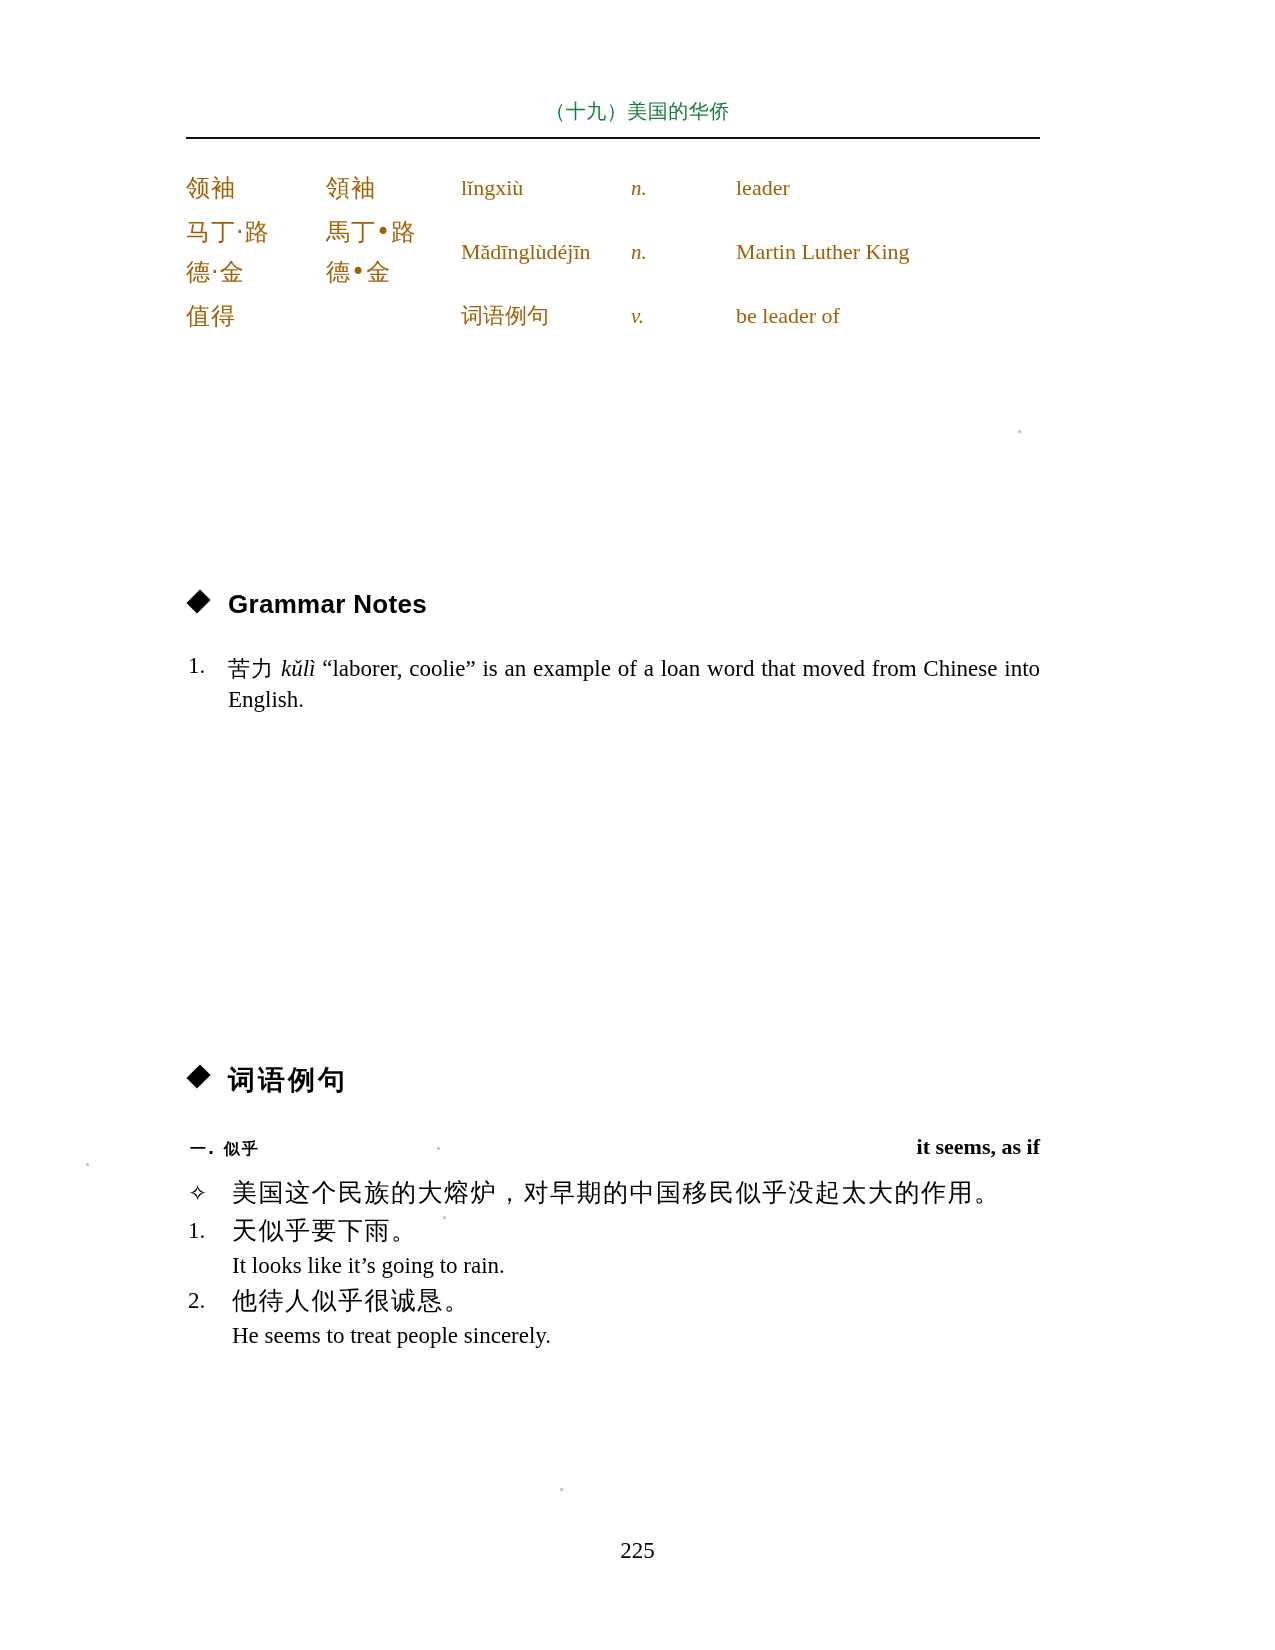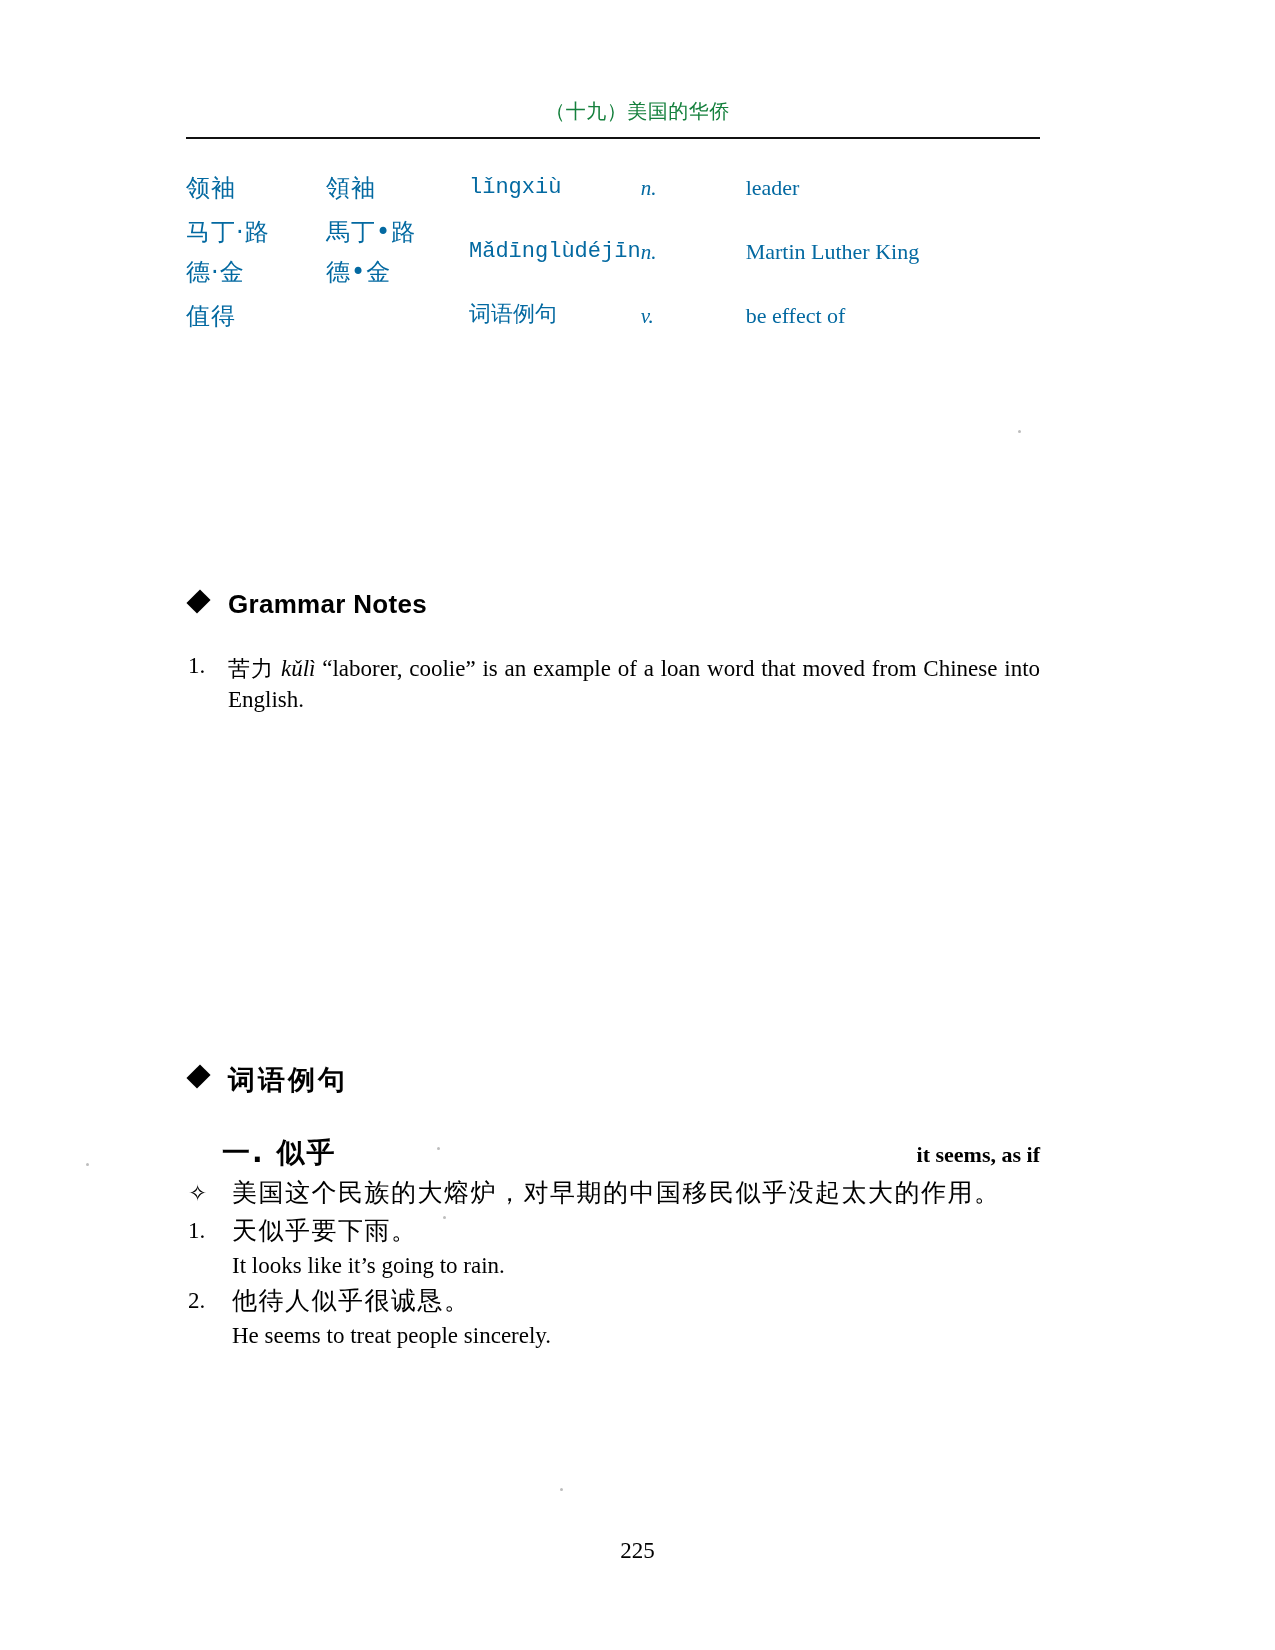--- a/index.html
+++ b/index.html
@@ -46,40 +46,39 @@
     position: absolute;
     top: 166px;
     left: 186px;
     width: 854px;
     border-collapse: collapse;
   }
   .vocab td {
     vertical-align: middle;
     padding: 0;
     font-size: 23px;
-    color: #0369a1;
+    color: #a16207;
   }
   .col-simp   { width: 140px; }
   .col-trad   { width: 135px; }
   .col-pinyin { width: 170px; }
   .col-pos    { width: 105px; }
   .col-def    { width: auto;  }
 
   .hanzi {
     font-family: "DejaVu Sans", "Liberation Sans", sans-serif;
     font-size: 24px;
     line-height: 42px;
     letter-spacing: 1px;
     white-space: nowrap;
   }
   .pinyin {
-    font-family: Liberation Mono, monospace;
+    font-family: Liberation Serif, serif;
     font-size: 22px;
     line-height: 40px;
-    margin-left: 8px;
   }
   .pos {
     font-family: "Liberation Serif", "DejaVu Serif", serif;
     font-style: italic;
     font-size: 21px;
   }
   .definition {
     font-family: "Liberation Serif", "DejaVu Serif", serif;
     font-size: 22px;
   }
@@ -158,23 +157,22 @@
     top: 1134px;
     left: 190px;
     width: 850px;
     display: flex;
     justify-content: space-between;
     align-items: baseline;
   }
   .entry-title {
     font-family: "DejaVu Sans", "Liberation Sans", sans-serif;
     font-weight: bold;
-    font-size: 28px;
+    font-size: 16px;
     letter-spacing: 2px;
-    margin-left: 32px;
   }
   .entry-gloss {
     font-family: "Liberation Serif", "DejaVu Serif", serif;
     font-weight: bold;
     font-size: 22px;
   }
 
   .examples {
     position: absolute;
     top: 1174px;
@@ -261,21 +259,21 @@
         <td class="col-pinyin"><span class="pinyin">Mǎdīnglùdéjīn</span></td>
         <td class="col-pos"><span class="pos">n.</span></td>
         <td class="col-def"><span class="definition">Martin Luther King</span></td>
       </tr>
 
       <tr class="row-3">
         <td class="col-simp"><span class="hanzi">值得</span></td>
         <td class="col-trad"><span class="hanzi"></span></td>
         <td class="col-pinyin"><span class="pinyin">词语例句</span></td>
         <td class="col-pos"><span class="pos">v.</span></td>
-        <td class="col-def"><span class="definition">be effect of</span></td>
+        <td class="col-def"><span class="definition">be leader of</span></td>
       </tr>
 
     </tbody>
   </table>
 
   <div class="section-heading" id="grammar-heading">
     <span class="dia-wrap"></span>
     <span class="heading-en">Grammar Notes</span>
   </div>
 

